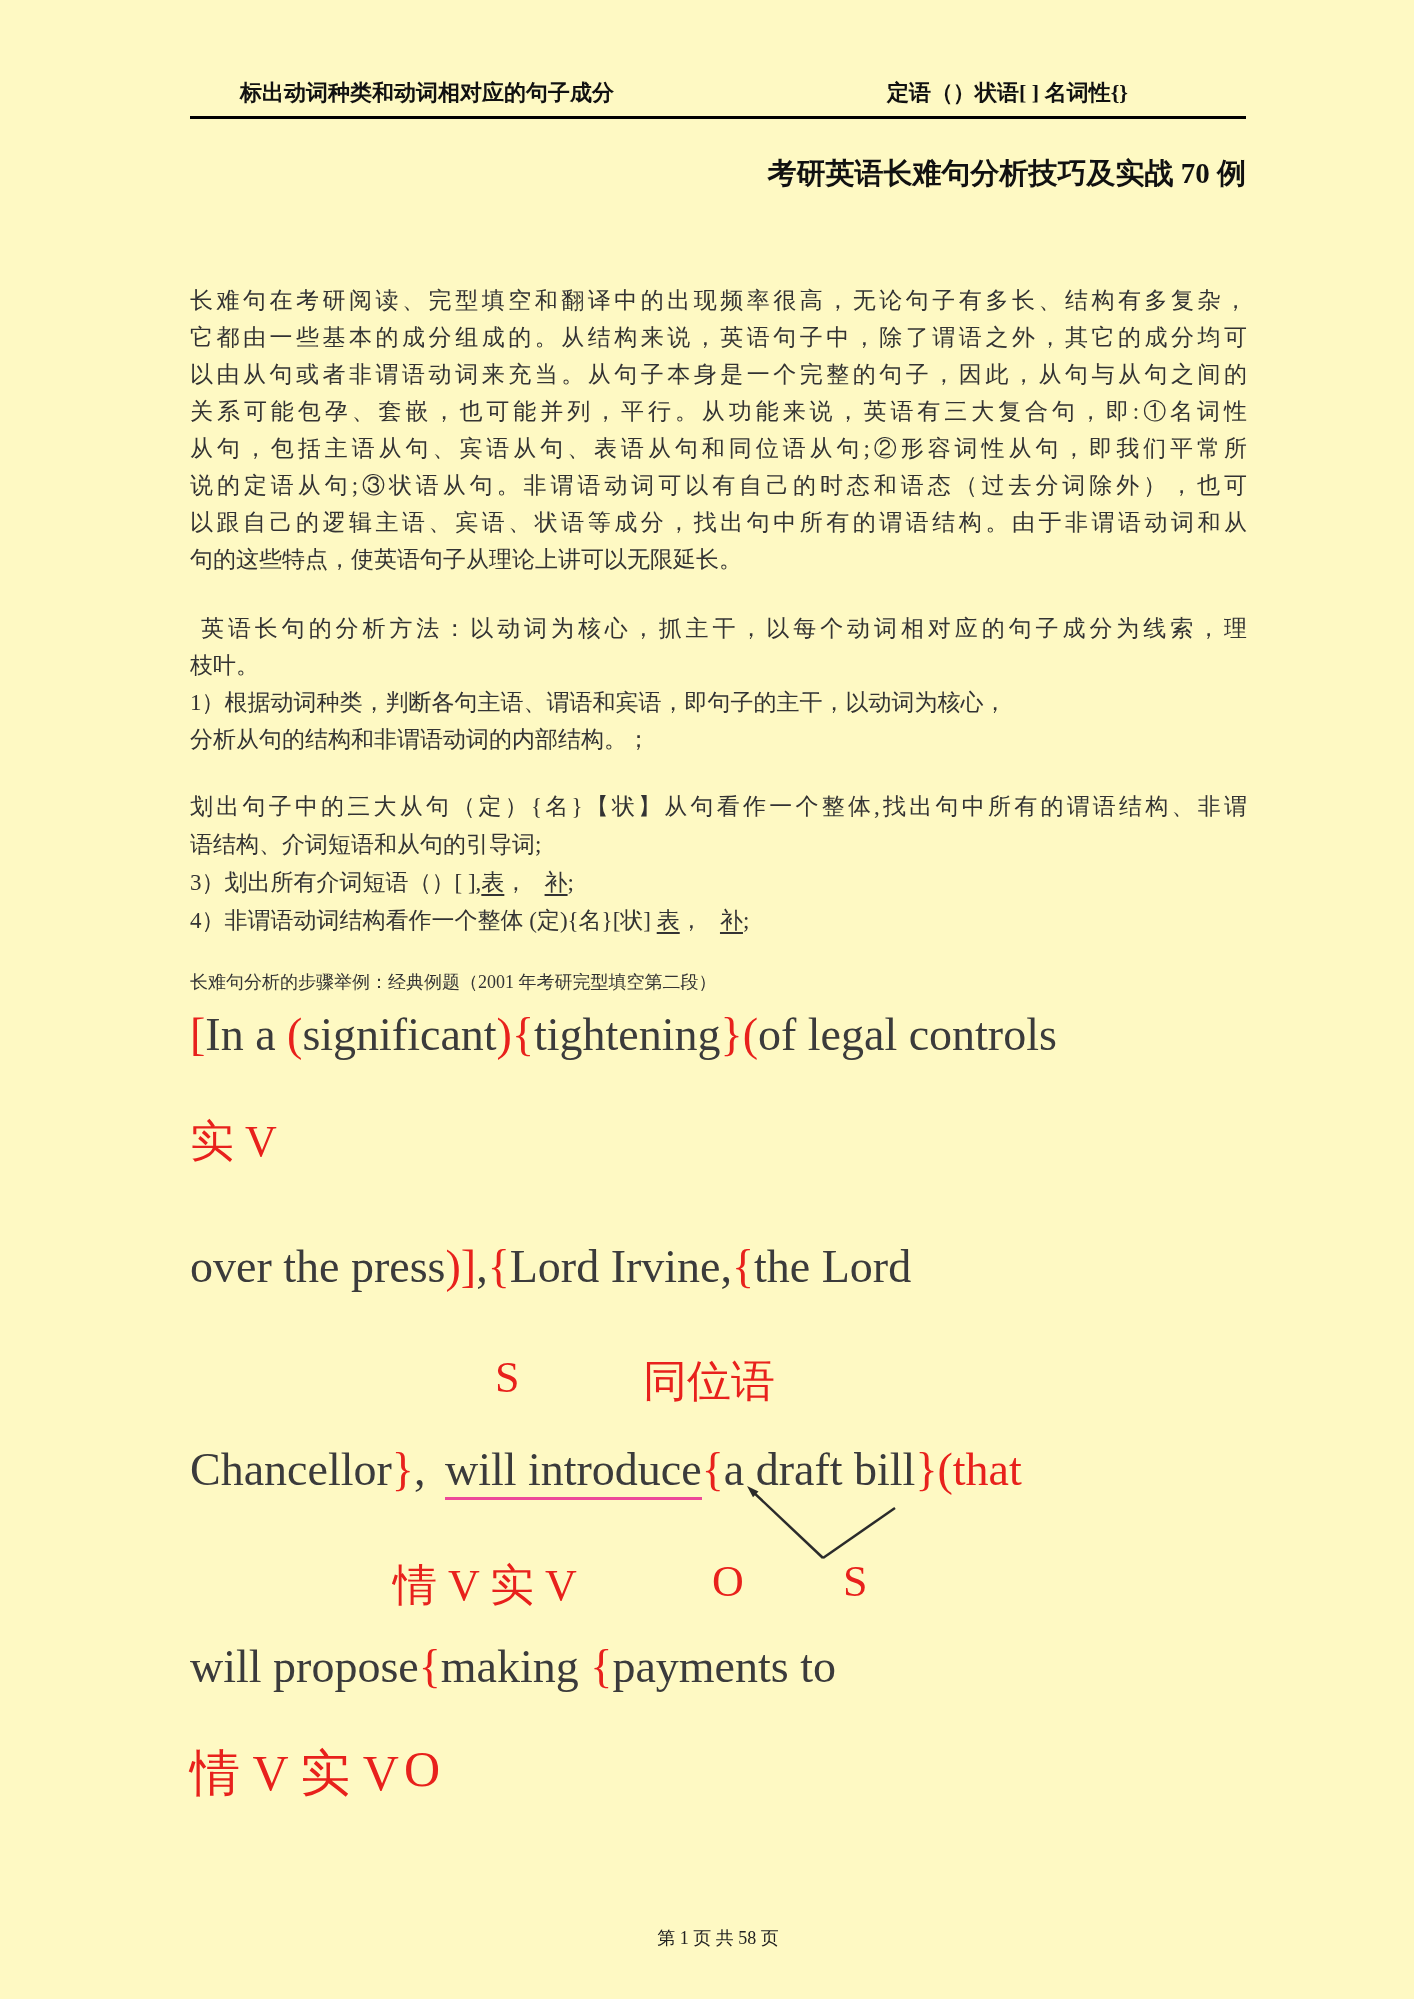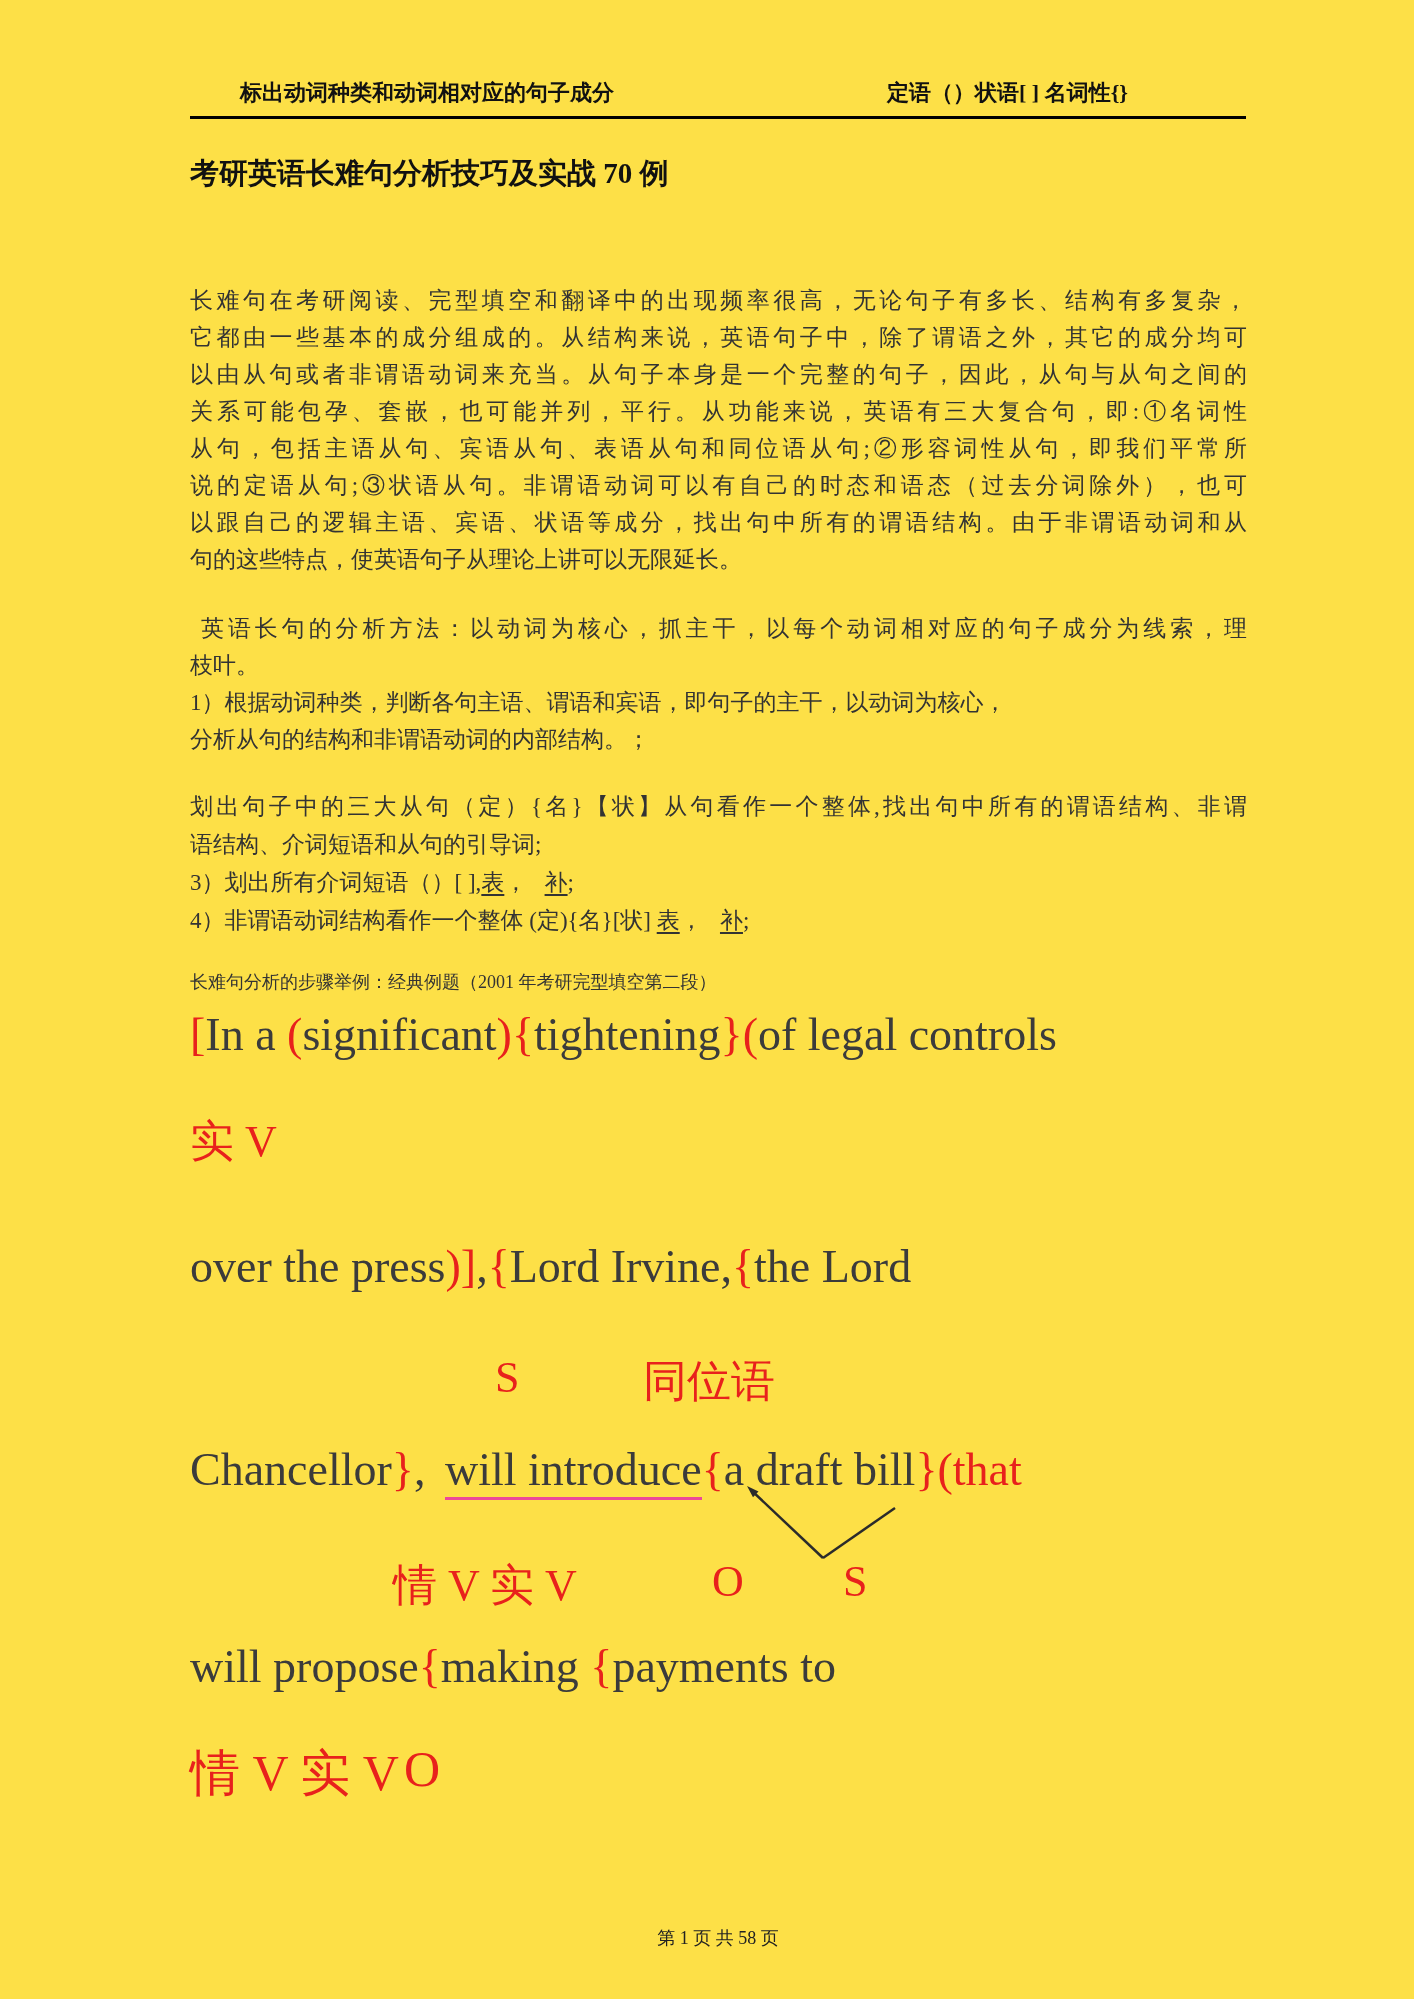--- a/index.html
+++ b/index.html
@@ -1,29 +1,29 @@
 <!DOCTYPE html>
 <html style="--red: #e8211c; --ink: #3b3b3b; --body: #333333;"><head>
 <meta charset="utf-8">
 <style>
   html,body{margin:0;padding:0;background:#ffffff;}
   .page{
-    position:relative;width:1414px;height:1999px;background:#fde047;
+    position:relative;width:1414px;height:1999px;background:#fef9c3;
     font-family:"Liberation Serif","DejaVu Serif",serif;color:#222;overflow:hidden;
   }
   .header{
     position:absolute;left:190px;top:78px;width:1056px;
     border-bottom:3px solid #000;padding-bottom:8px;
     font-weight:700;font-size:22px;display:flex;justify-content:space-between;color:#111;
   }
   .header .hl{padding-left:50px;}
   .header .hr{padding-right:118px;}
   .title{
     position:absolute;left:190px;top:154px;width:1056px;margin:0;
-    text-align:left;font-size:29px;font-weight:700;color:#111;
+    text-align:right;font-size:29px;font-weight:700;color:#111;
   }
   .para{position:absolute;left:190px;width:1057px;font-size:23px;line-height:37px;color:var(--body,#333);}
   .intro{top:282px;}
   .method{top:610px;}
   .steps{top:788px;line-height:38px;}
   .jline{text-align:justify;text-align-last:justify;}
   .lline{text-align:left;}
   .pad{padding-left:11px;}
   .ul{text-decoration:underline;text-underline-offset:4px;}
   .caption{position:absolute;left:190px;top:970px;font-size:18px;color:var(--body,#333);}

